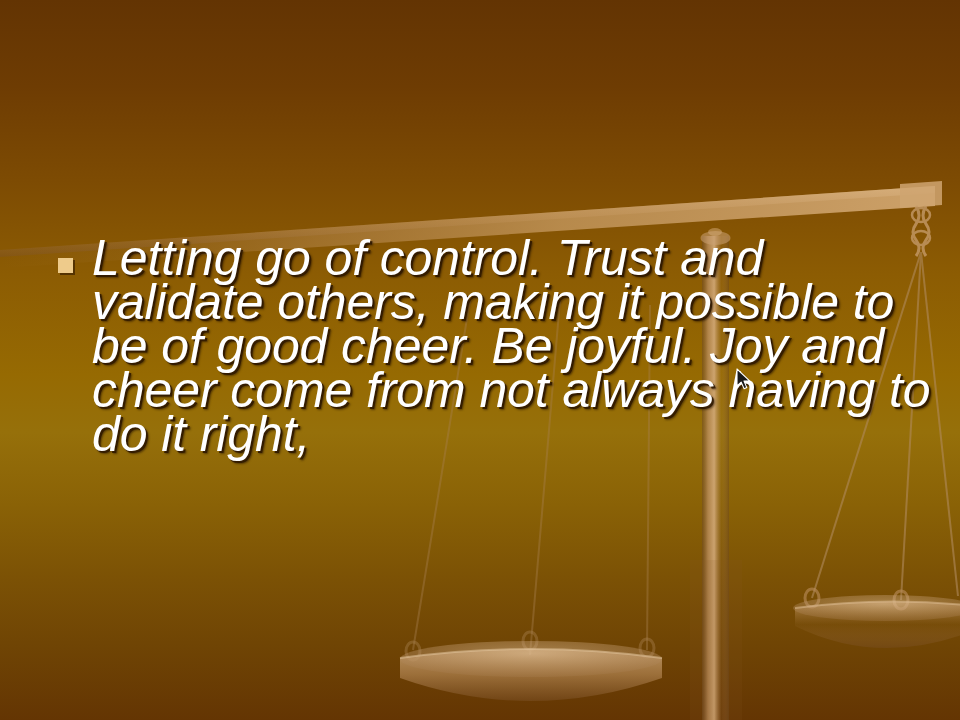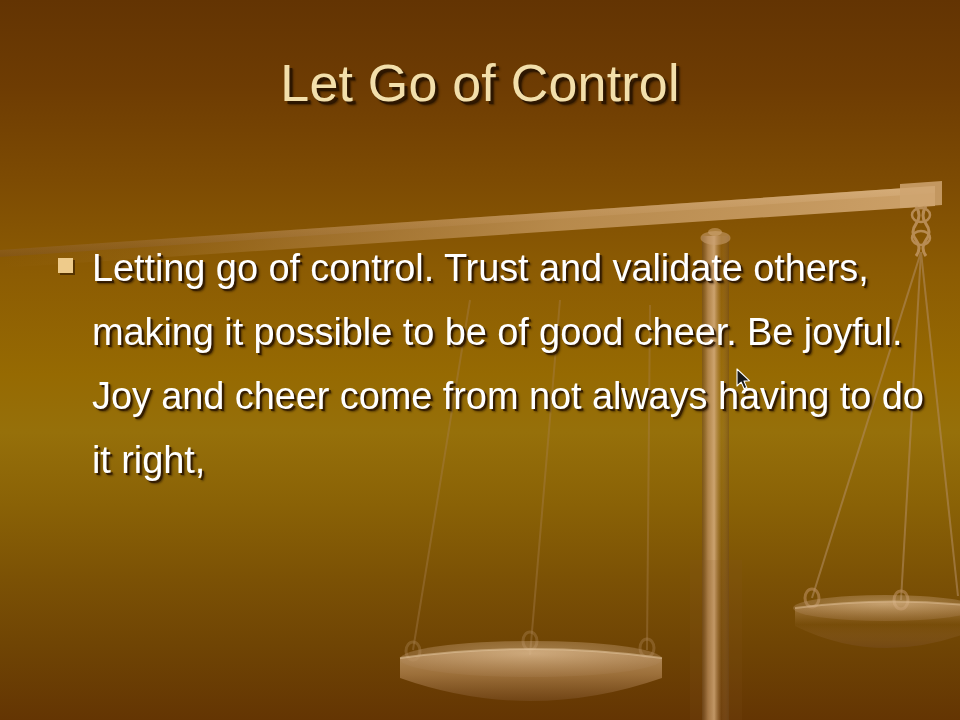--- a/index.html
+++ b/index.html
@@ -70,28 +70,29 @@
     flex: 0 0 auto;
     width: 15px;
     height: 15px;
     margin-top: 22px;
     margin-right: 19px;
     background: #eecb8b;
     box-shadow: 2px 2px 0 rgba(40, 19, 0, 0.55);
   }
   .bullet-text {
     flex: 1 1 auto;
-    font-size: 38px;
-    line-height: 64px;
+    font-size: 50px;
+    line-height: 44px;
     color: #ffffff;
     font-weight: 400;
     letter-spacing: -0.1px;
     text-shadow:
       2px 2px 0px rgba(45, 22, 0, 0.85),
       3px 3px 2px rgba(30, 14, 0, 0.50);
+    font-style: italic;
   }
 
   
   #cursor {
     position: absolute;
     left: 736px;
     top: 368px;
     width: 16px;
     height: 24px;
   }
@@ -191,23 +192,20 @@
       <ellipse cx="647" cy="648" rx="7" ry="9"></ellipse>
     </g>
 
     <g>
       <path d="M400 658 Q 530 640 662 658 L 662 678 Q 530 724 400 678 Z" fill="url(#panGradL)"></path>
       <ellipse cx="531" cy="659" rx="131" ry="18" fill="url(#panInner)" opacity="0.80"></ellipse>
       <path d="M400 658 Q 531 640 662 658" fill="none" stroke="#e2c49c" stroke-width="2" opacity="0.55"></path>
     </g>
   </svg>
 
-  <div id="title-area">
-    <span id="title-text">Let Go of Control</span>
-  </div>
 
   <div id="body-area">
     <div class="bullet-row">
       <span class="bullet-marker"></span>
       <span class="bullet-text">Letting go of control. Trust and validate others, making it possible to be of good cheer. Be joyful. Joy and cheer come from not always having to do it right,</span>
     </div>
   </div>
 
   <svg id="cursor" viewBox="0 0 16 24" aria-hidden="true">
     <polygon points="1,1 1,18 5.2,14.1 8.1,20.8 10.8,19.6 8,13.1 13.6,12.8" fill="#1a1a1a" stroke="#ffffff" stroke-width="1.1" stroke-linejoin="round"></polygon>

